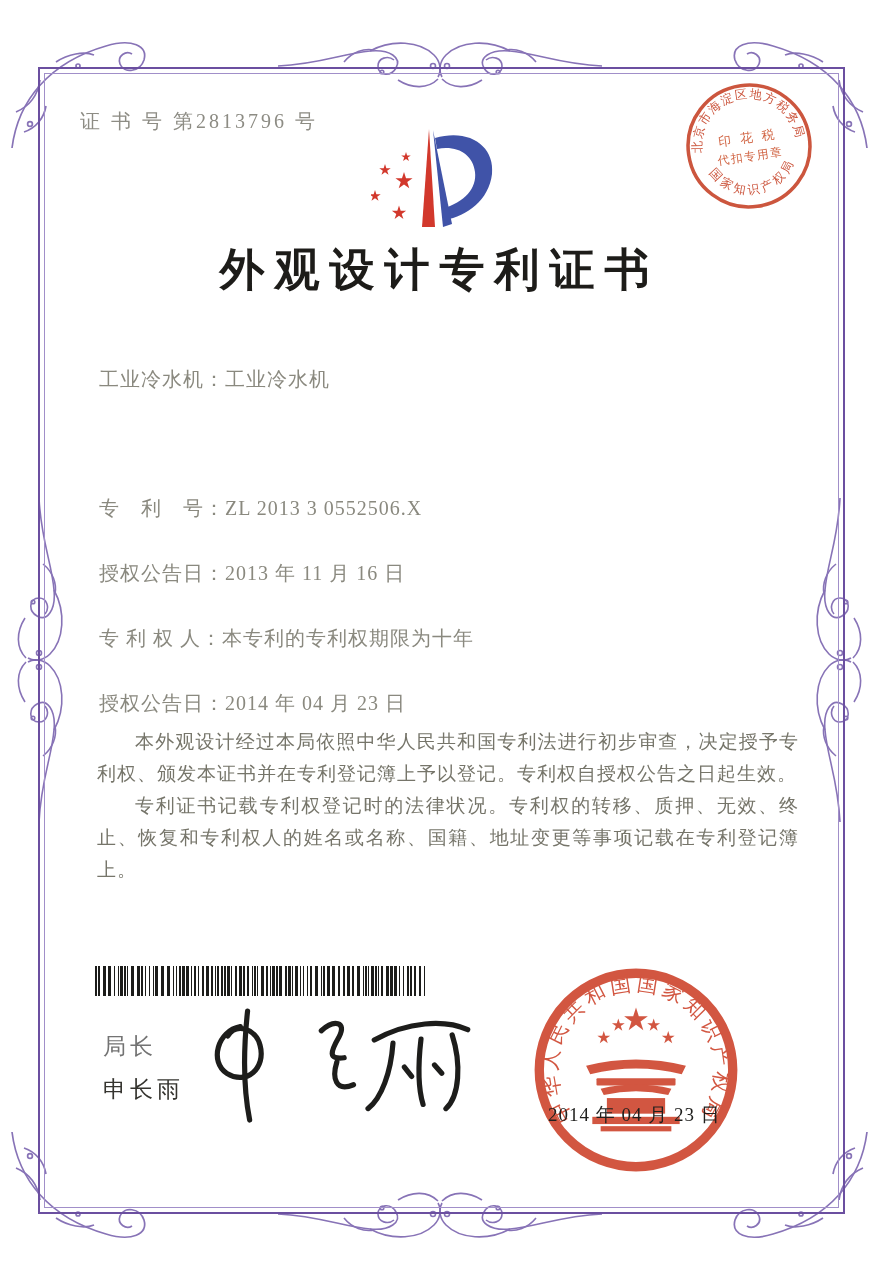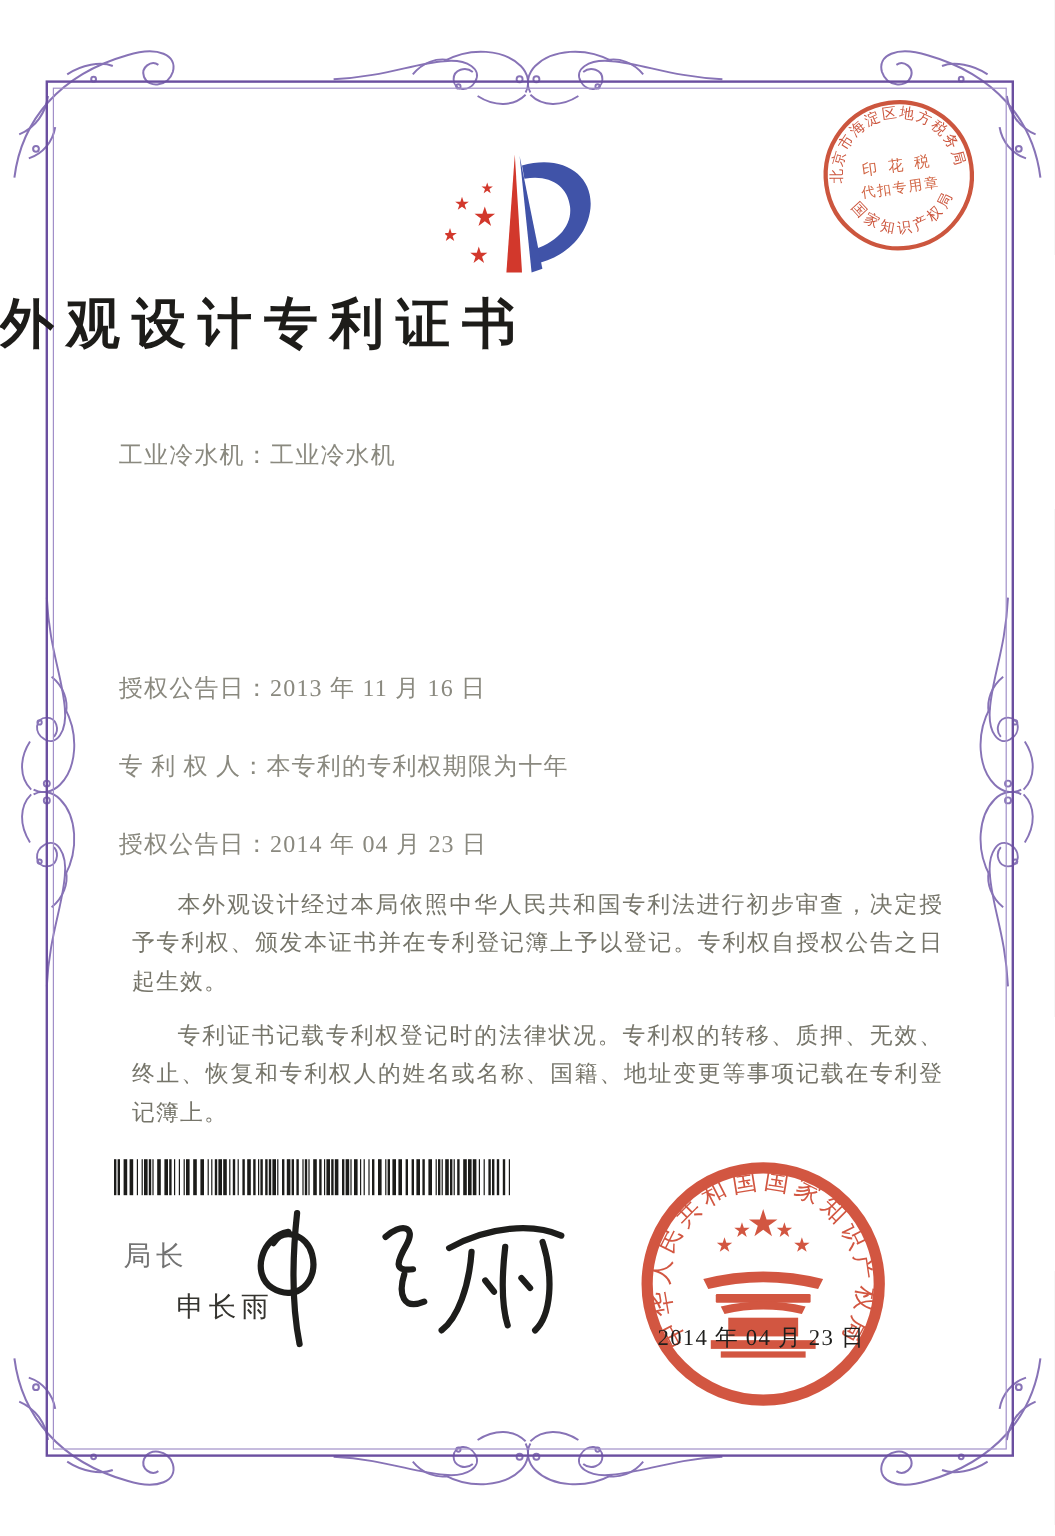--- a/index.html
+++ b/index.html
@@ -9,30 +9,30 @@
     font-family:"Liberation Serif","DejaVu Serif",serif;
   }
   .ornaments{position:absolute;left:0;top:0;width:879px;height:1280px;pointer-events:none;}
   .frame{position:absolute;left:38px;top:67px;right:34px;bottom:66px;border:2.5px solid #6b4fa0;}
   .frame::after{content:"";position:absolute;inset:3px;border:1px solid #a violet;}
   
   .frame2{position:absolute;left:44px;top:73px;right:40px;bottom:72px;border:1px solid #a18fc9;}
   .cert-no{position:absolute;left:80px;top:108px;font-size:20px;letter-spacing:3px;color:#8d8c84;}
   .tax-stamp{position:absolute;left:683px;top:80px;width:132px;height:132px;transform:rotate(-8deg);opacity:.92;}
   .logo{position:absolute;left:371px;top:128px;width:128px;height:108px;}
-  .title{position:absolute;left:0;top:240px;width:100%;text-align:left;
+  .title{position:absolute;left:0;top:240px;width:100%;text-align:center;
     font-size:45px;font-weight:600;letter-spacing:10px;color:#1d1c19;}
   .field{position:absolute;left:99px;font-size:20px;color:#8a897f;letter-spacing:1px;white-space:nowrap;}
   .f0{top:366px}.f1{top:430px}.f2{top:495px}.f3{top:560px}.f4{top:625px}.f5{top:690px}
   .paras{position:absolute;left:97px;top:726px;width:702px;}
-  .paras p{margin:13px;padding:0;text-indent:2em;font-size:19px;line-height:32px;
+  .paras p{margin:0;padding:0;text-indent:2em;font-size:19px;line-height:32px;
     color:#76756a;text-align:justify;letter-spacing:1px;}
   .barcode{position:absolute;left:95px;top:966px;width:333px;height:30px;}
   .signer-title{position:absolute;left:103px;top:1031px;font-size:23px;color:#737373;letter-spacing:4px;}
-  .signer-name{position:absolute;left:103px;top:1074px;font-size:23px;color:#35342f;letter-spacing:4px;margin-left:44px;}
+  .signer-name{position:absolute;left:103px;top:1074px;font-size:23px;color:#35342f;letter-spacing:4px;}
   .signature{position:absolute;left:205px;top:1006px;width:270px;height:118px;}
   .seal{position:absolute;left:532px;top:966px;width:208px;height:208px;opacity:.93;}
   .seal-date{position:absolute;left:548px;top:1102px;font-size:19px;color:#1f1f1d;letter-spacing:1px;white-space:nowrap;}
   .footer{position:absolute;left:0;top:1158px;width:100%;text-align:center;
     font-size:17px;letter-spacing:4px;color:#8d8c82;}
   svg text{font-family:"Liberation Serif","DejaVu Serif",serif;}
 </style>
 </head>
 <body>
 
@@ -68,20 +68,21 @@
     <use href="#cornerOrn" transform="translate(841,1212) scale(-1,-1)"></use>
     <use href="#edgeOrn" transform="translate(440,66)"></use>
     <use href="#edgeOrn" transform="translate(440,1214) scale(1,-1)"></use>
     <use href="#edgeOrn" transform="translate(39,660) rotate(90)"></use>
     <use href="#edgeOrn" transform="translate(840,660) rotate(90) scale(1,-1)"></use>
   </svg>
 
   <div class="frame"></div>
   <div class="frame2"></div>
 
+  <div class="cert-no">证 书 号 第2813796 号</div>
 
   <svg class="tax-stamp" viewBox="0 0 130 130">
     <circle cx="65" cy="65" r="60" fill="none" stroke="#c8482e" stroke-width="3.5"></circle>
     <defs>
       <path id="taxTopArc" d="M18.2,69.1 A47,47 0 1 1 111.8,69.1"></path>
       <path id="taxBottomArc" d="M22.4,84.9 A47,47 0 0 0 107.6,84.9"></path>
     </defs>
     <text font-size="12" fill="#c8482e" letter-spacing="1.5" text-anchor="middle">
       <textPath href="#taxTopArc" startOffset="50%">北京市海淀区地方税务局</textPath>
     </text>
@@ -100,20 +101,23 @@
     <use href="#star5" transform="translate(14,42) scale(6)" fill="#d2382c"></use>
     <use href="#star5" transform="translate(33,53) scale(9)" fill="#d2382c"></use>
     <use href="#star5" transform="translate(4,68) scale(6)" fill="#d2382c"></use>
     <use href="#star5" transform="translate(28,85) scale(7.5)" fill="#d2382c"></use>
   </svg>
 
   <div class="title">外观设计专利证书</div>
 
   <div class="field f0">
     <span>工业冷水机：</span><span>工业冷水机</span>
+  </div>
+  <div class="field f2">
+    <span>专　利　号：</span><span>ZL 2013 3 0552506.X</span>
   </div>
   <div class="field f3">
     <span>授权公告日：</span><span>2013 年 11 月 16 日</span>
   </div>
   <div class="field f4">
     <span>专 利 权 人：</span><span>本专利的专利权期限为十年</span>
   </div>
   <div class="field f5">
     <span>授权公告日：</span><span>2014 年 04 月 23 日</span>
   </div>

